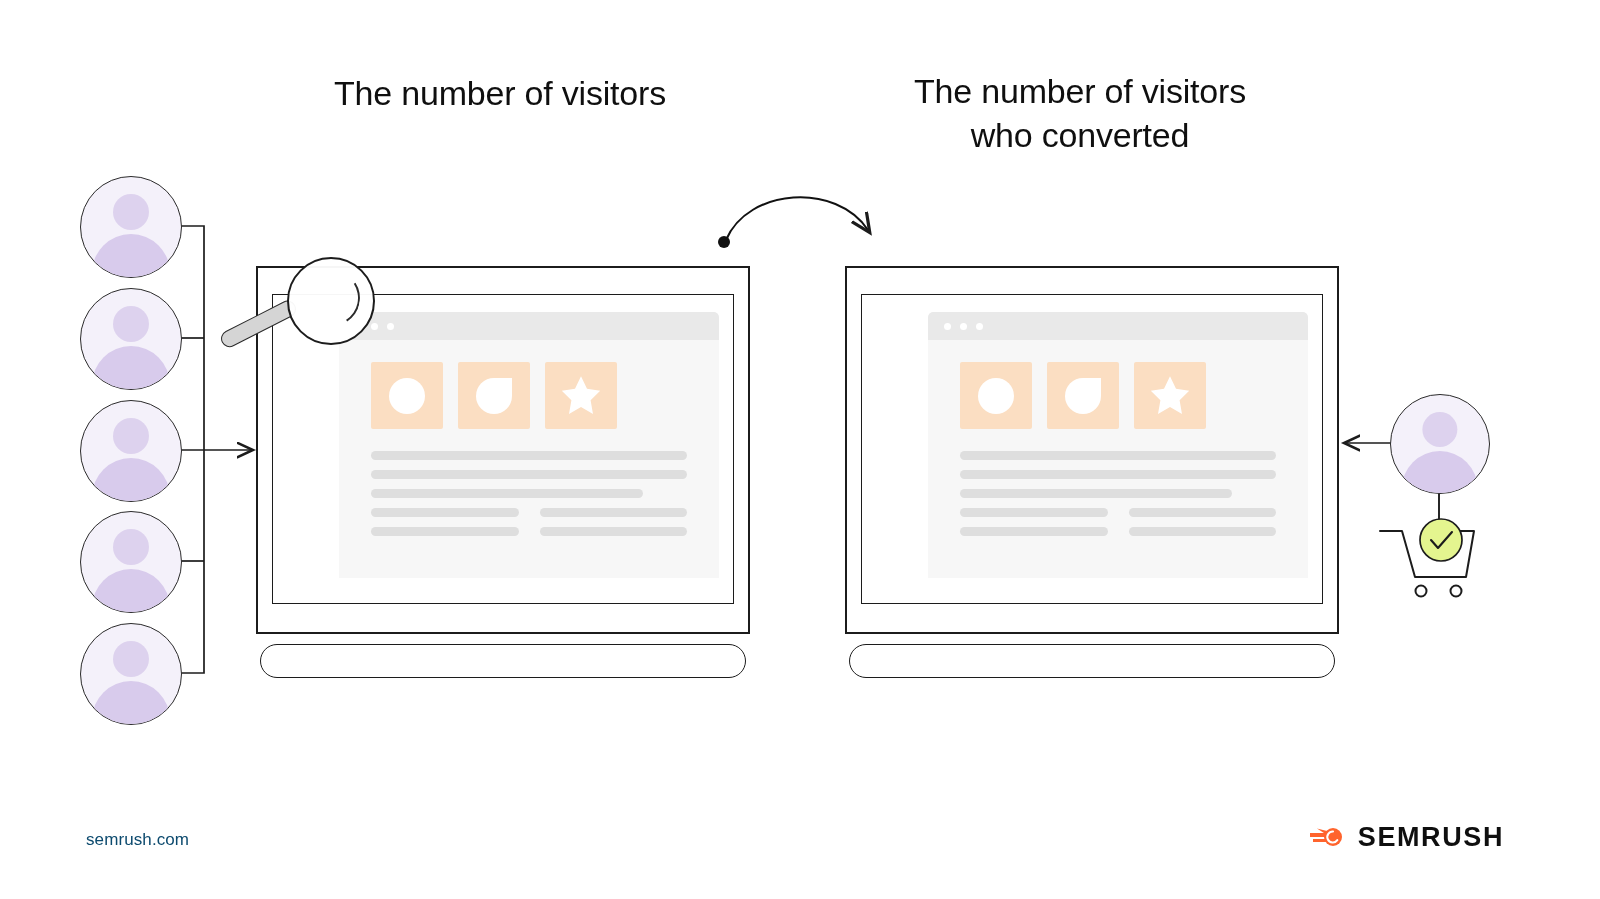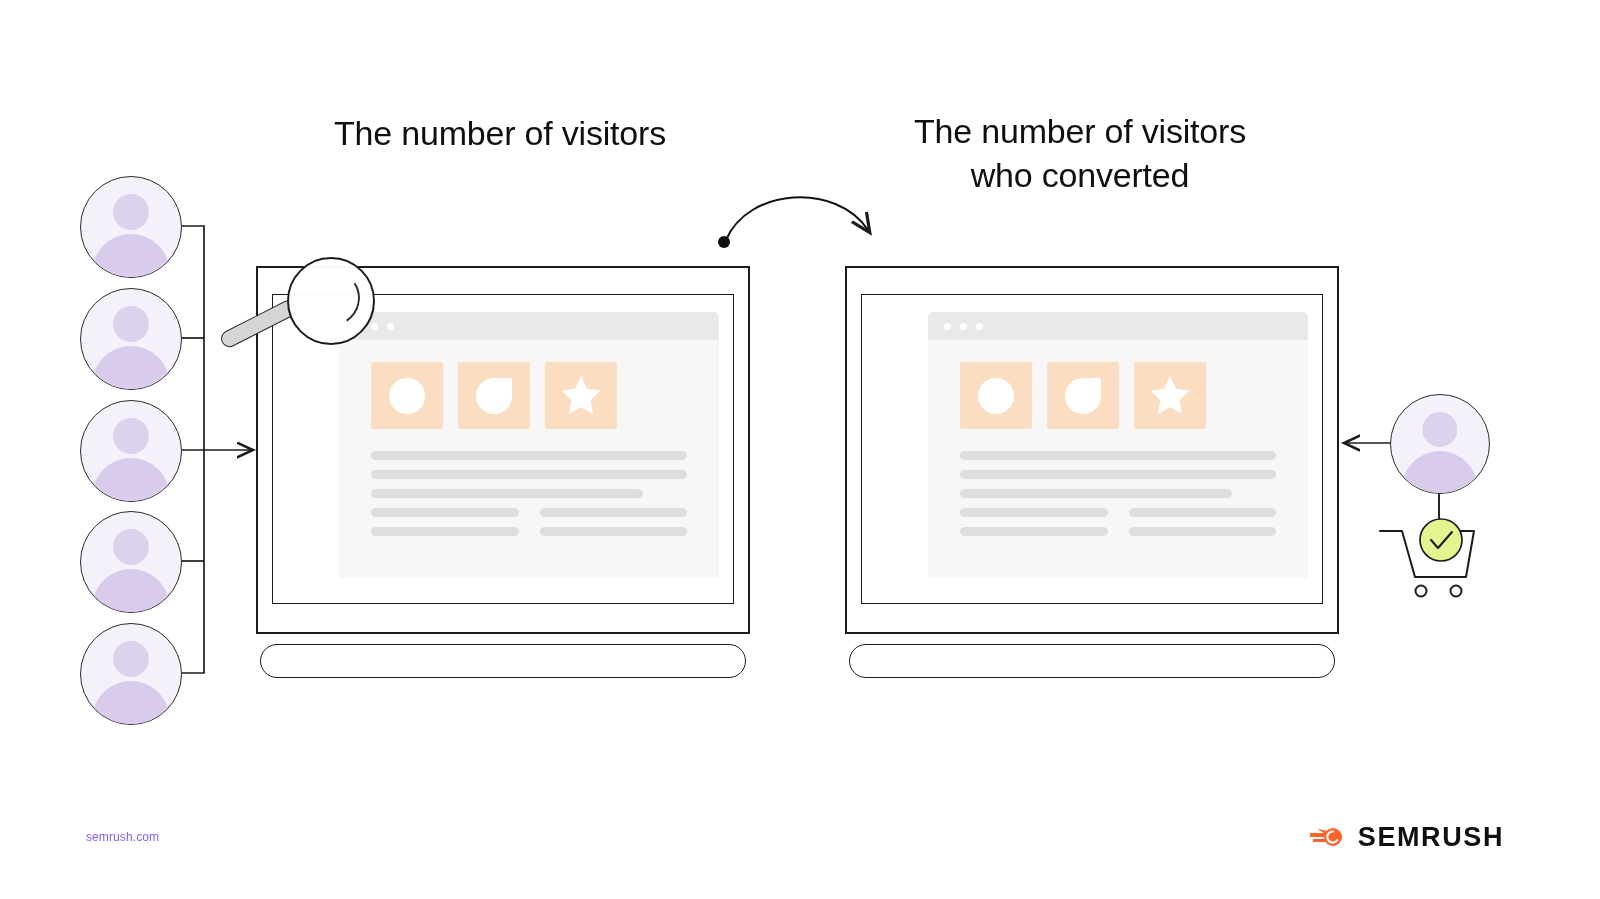--- a/index.html
+++ b/index.html
@@ -19,32 +19,31 @@
   
   .title {
     position: absolute;
     text-align: center;
     font-size: 34px;
     font-weight: 400;
     line-height: 1.28;
     letter-spacing: -0.2px;
     color: #0f0f0f;
     white-space: pre-line;
-    margin-top: 40px;
   }
   #title-left  { left: 190px;  top: 72px;  width: 620px; }
   #title-right { left: 770px;  top: 70px;  width: 620px; }
 
   
   #footer-url {
     position: absolute;
     left: 86px;
     top: 830px;
-    font-size: 12px;
-    color: #8b5cf6;
+    font-size: 17px;
+    color: #0c4a6e;
     letter-spacing: 0.1px;
   }
   #brand-logo {
     position: absolute;
     right: 96px;
     top: 822px;
     display: flex;
     gap: 9px;
   }
   #brand-logo .brand-word {

